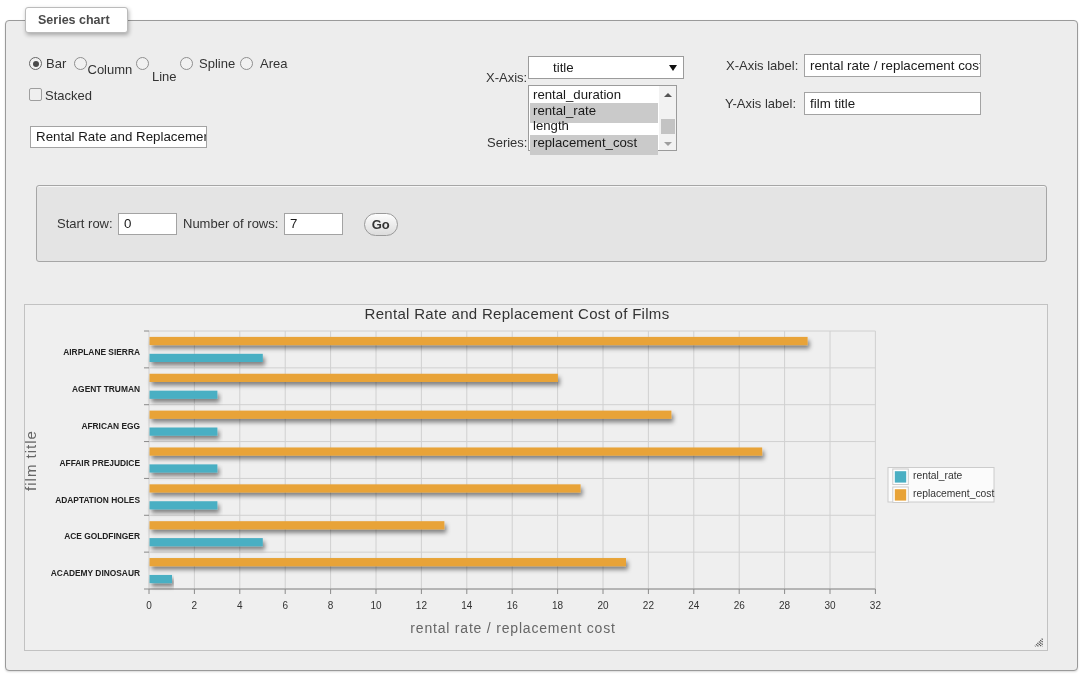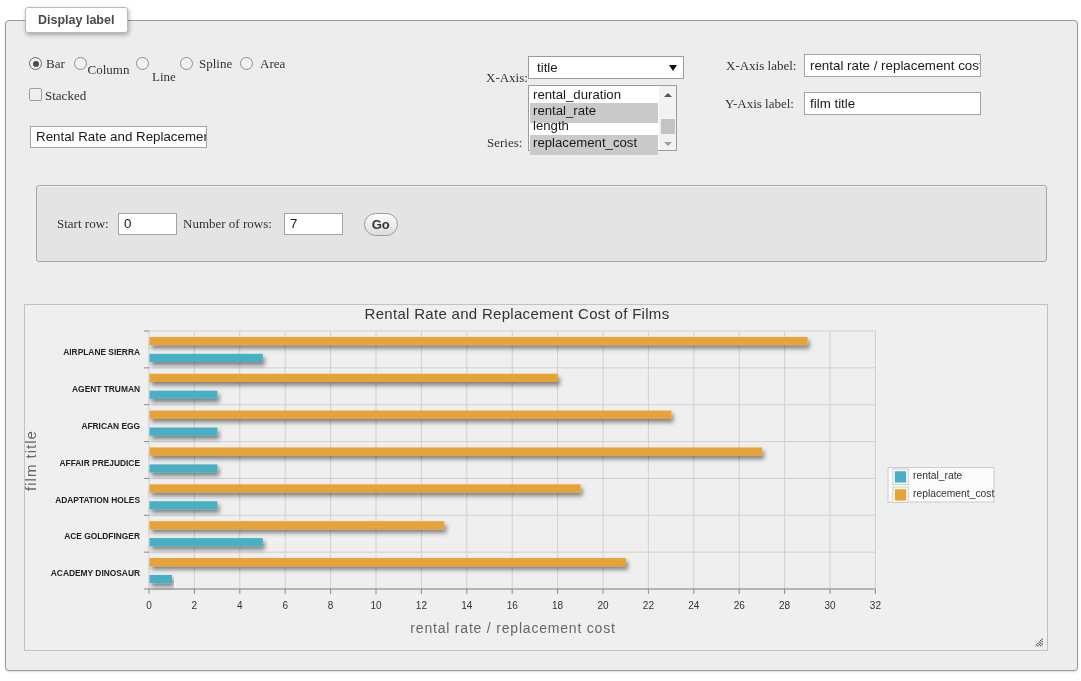--- a/index.html
+++ b/index.html
@@ -1,44 +1,44 @@
 <!DOCTYPE html>
 <html><head>
 <meta charset="utf-8">
 <style>
 * { margin:0; padding:0; box-sizing:border-box; }
 html,body { width:1081px; height:681px; background:#fff; }
 body { font-family:"Liberation Sans",sans-serif; position:relative; overflow:hidden; }
 .abs { position:absolute; }
 #fieldset { left:4.5px; top:20px; width:1073.5px; height:651px; background:#EDEDED; border:1px solid #9a9a9a; border-radius:4px; box-shadow:0 1px 2px rgba(0,0,0,0.15); }
 #legendbox { left:25px; top:7px; width:103px; height:26px; background:#fff; border:1px solid #bbb; border-radius:3px; box-shadow:1px 2px 4px rgba(0,0,0,0.3); font-weight:bold; font-size:12.5px; color:#4a4a4a; line-height:25px; padding-left:12px; }
-.lbl { font-size:13px; color:#333; line-height:13px; white-space:nowrap;font-family:Liberation Serif, serif; }
+.lbl { font-size:13px; color:#333; line-height:13px; white-space:nowrap; }
 .radio { width:13px; height:13px; border-radius:50%; border:1px solid #8f8f8f; background:#f1f1f1; }
 .radio.sel { border-color:#666; }
 .radio.sel::after { content:""; position:absolute; left:2.5px; top:2.5px; width:6px; height:6px; border-radius:50%; background:#4a4a4a; }
 #chk { width:13px; height:13px; border:1px solid #9e9e9e; border-radius:2px; background:#efefef; }
 .tinput { background:#fff; border:1px solid #a3a3a3; font-size:13.33px; color:#1a1a1a; line-height:20px; padding-left:5px; overflow:hidden; white-space:nowrap; }
 #panel { left:35.5px; top:185px; width:1011.5px; height:76.5px; background:#E4E4E4; border:1px solid #a6a6a6; border-radius:3px; box-shadow: inset 0 1px 0 rgba(255,255,255,0.65); }
 #gobtn { left:364px; top:213px; width:33.5px; height:23px; border:1px solid #9a9a9a; border-radius:12px; background:linear-gradient(#fdfdfd,#dcdcdc); font-size:13px; font-weight:bold; color:#333; text-align:center; line-height:21px; }
-#selectbox { left:528px; top:56px; width:156px; height:23px; background:#fff; border:1px solid #9b9b9b; font-size:13.3px; color:#1a1a1a; line-height:21px; padding-left:8px; }
+#selectbox { left:528px; top:56px; width:156px; height:23px; background:#fff; border:1px solid #9b9b9b; font-size:13.3px; color:#1a1a1a; line-height:21px; padding-left:24px; }
 #selarrow { left:669px; top:64.5px; width:0; height:0; border-left:4px solid transparent; border-right:4px solid transparent; border-top:6px solid #111; }
 #listbox { left:528px; top:85px; width:149px; height:66px; background:#fff; border:1px solid #9b9b9b; font-size:13.2px; color:#1a1a1a; }
 .lrow { position:absolute; left:1px; width:128px; height:20px; line-height:16px; padding-left:3px; overflow:hidden; white-space:nowrap; }
 .lrow.hl { background:#cacaca; }
 #sbar { position:absolute; right:0; top:0; width:17px; height:64px; background:#f2f2f2; }
 .sbtn { position:absolute; left:0; width:17px; height:16px; background:#f2f2f2; }
 .tri-up { position:absolute; left:4.5px; top:7px; width:0; height:0; border-left:4px solid transparent; border-right:4px solid transparent; border-bottom:4px solid #555; }
 .tri-dn { position:absolute; left:4.5px; top:8px; width:0; height:0; border-left:4px solid transparent; border-right:4px solid transparent; border-top:4px solid #9e9e9e; }
 #sthumb { position:absolute; left:1.5px; top:33px; width:14px; height:18px; background:#c3c3c3; }
 #chartbox { left:24px; top:304px; width:1024px; height:347px; background:#EFEFEF; border:1px solid #c2c2c2; }
 </style>
 </head>
 <body>
 <div id="fieldset" class="abs"></div>
-<div id="legendbox" class="abs">Display label</div>
+<div id="legendbox" class="abs">Series chart</div>
 
 <div class="abs radio sel" style="left:29px; top:57px;"></div>
 <div class="abs lbl" style="left:46px; top:57px;">Bar</div>
 <div class="abs radio" style="left:74px; top:57px;"></div>
 <div class="abs lbl" style="left:87.5px; top:57px;margin-top:6px;">Column</div>
 <div class="abs radio" style="left:136px; top:57px;"></div>
 <div class="abs lbl" style="left:152px; top:70px;">Line</div>
 <div class="abs radio" style="left:180px; top:57px;"></div>
 <div class="abs lbl" style="left:199px; top:57px;">Spline</div>
 <div class="abs radio" style="left:240px; top:57px;"></div>

